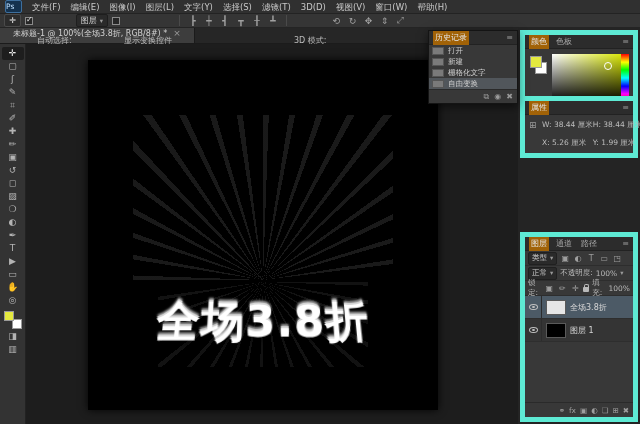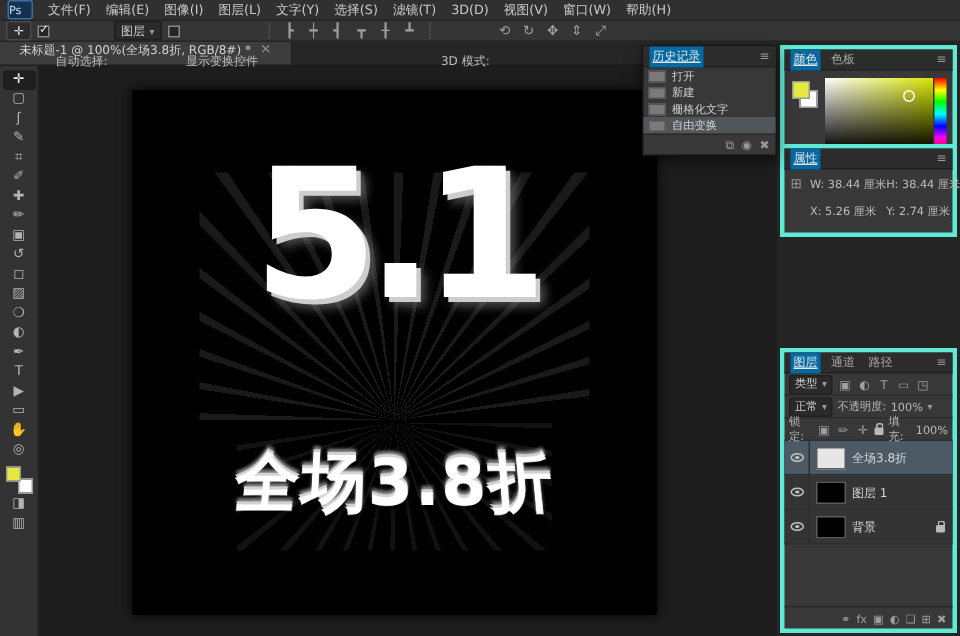--- a/index.html
+++ b/index.html
@@ -60,36 +60,36 @@
           font-weight:bold;letter-spacing:-8px;color:#ffffff;
           text-shadow:3px 3px 0 #cdcdcd, 6px 6px 7px rgba(150,150,150,.55);}
   .slogan{position:absolute;left:0;top:234px;width:100%;text-align:center;font-size:42px;font-weight:bold;
           color:#ffffff;letter-spacing:1px;transform:perspective(230px) rotateX(14deg);transform-origin:50% 0%;
           text-shadow:0 -2px 0 #d2d2d2, 0 -4px 2px #8f8f8f, 0 3px 6px rgba(0,0,0,.7);}
 
   
   .phead{height:14px;background:#2c2c2c;display:flex;align-items:center;padding:0 4px;gap:5px;
          border-bottom:1px solid #222;box-sizing:border-box;}
   .ptab{font-size:8px;color:#a8a8a8;line-height:14px;padding:0 2px;white-space:nowrap;}
-  .ptab.active{color:#e4e4e4;background:#0369a1;text-decoration:underline;}
+  .ptab.active{color:#e4e4e4;background:#a16207;}
   .pmenu{margin-left:auto;color:#9a9a9a;font-size:8px;}
 
   
   .history{position:absolute;left:428px;top:30px;width:88px;background:#383838;border:1px solid #141414;
            box-shadow:0 3px 9px rgba(0,0,0,.55);z-index:6;}
   .hrow{display:flex;align-items:center;gap:4px;height:11px;padding:0 3px;}
   .hrow.sel{background:#51565b;}
   .hthumb{width:12px;height:8px;background:#7a7a7a;border:1px solid #555;flex:none;box-sizing:border-box;}
   .hlabel{font-size:7.5px;color:#d0d0d0;white-space:nowrap;overflow:hidden;}
   .hfoot{height:13px;border-top:1px solid #2a2a2a;display:flex;justify-content:flex-end;align-items:center;
          gap:5px;padding:0 4px;color:#9a9a9a;font-size:8px;}
 
   
   .right-col{position:absolute;left:518px;top:28px;width:122px;height:396px;background:#242424;z-index:4;}
-  .panel{position:absolute;left:2px;right:2px;background:#383838;border:3px solid #5eead4;box-sizing:border-box;}
+  .panel{position:absolute;left:2px;right:2px;background:#383838;border:5px solid #5eead4;box-sizing:border-box;}
   .color-panel{top:2px;height:74px;}
   .pbody-color{position:relative;height:58px;}
   .cswatch{position:absolute;left:5px;top:7px;width:12px;height:12px;border:1px solid #999;z-index:2;box-sizing:border-box;}
   .cswatch2{position:absolute;left:10px;top:13px;width:12px;height:12px;border:1px solid #999;background:#fff;box-sizing:border-box;}
   .satbox{position:absolute;left:27px;top:5px;width:72px;height:48px;
           background-color:#d8e600;
           background-image:linear-gradient(to top,#000,rgba(0,0,0,0)),linear-gradient(to right,#fff,rgba(255,255,255,0));}
   .satmark{position:absolute;right:12px;top:8px;width:6px;height:6px;border:1px solid #fff;border-radius:50%;}
   .huebar{position:absolute;right:4px;top:5px;width:8px;height:48px;
           background:linear-gradient(to bottom,#f00,#ff0 17%,#0f0 33%,#0ff 50%,#00f 67%,#f0f 83%,#f00);}
@@ -205,21 +205,20 @@
       <span class="swatch bgc"></span>
     </div>
     <div class="tool">◨</div>
     <div class="tool">▥</div>
   </div>
 
   <div class="pasteboard">
     <div class="canvas">
       <div class="rays-up"></div>
       <div class="rays-down"></div>
-      <div class="logo51">5.1</div>
       <div class="slogan">全场3.8折</div>
     </div>
   </div>
 
   <div class="history">
     <div class="phead">
       <span class="ptab active">历史记录</span>
       <span class="pmenu">≡</span>
     </div>
     <div class="hrow">
@@ -278,21 +277,21 @@
           <span>H:</span>
           <span>38.44 厘米</span>
         </span>
         <span class="picon"></span>
         <span class="pval">
           <span>X:</span>
           <span>5.26 厘米</span>
         </span>
         <span class="pval">
           <span>Y:</span>
-          <span>2.74 厘米</span>
+          <span>1.99 厘米</span>
         </span>
       </div>
     </section>
 
     <section class="panel layers-panel">
       <div class="phead">
         <span class="ptab active">图层</span>
         <span class="ptab">通道</span>
         <span class="ptab">路径</span>
         <span class="pmenu">≡</span>
@@ -338,28 +337,20 @@
           <span class="lthumb thumb-art"></span>
           <span class="lname">全场3.8折</span>
         </div>
         <div class="lrow">
           <span class="leye">
               <span class="eye"></span>
             </span>
           <span class="lthumb thumb-black"></span>
           <span class="lname">图层 1</span>
         </div>
-        <div class="lrow">
-          <span class="leye">
-              <span class="eye"></span>
-            </span>
-          <span class="lthumb thumb-black"></span>
-          <span class="lname">背景</span>
-          <span class="lock"></span>
-        </div>
       </div>
 
       <div class="lfoot">
         <span>⚭</span>
         <span>fx</span>
         <span>▣</span>
         <span>◐</span>
         <span>❏</span>
         <span>⊞</span>
         <span>✖</span>

